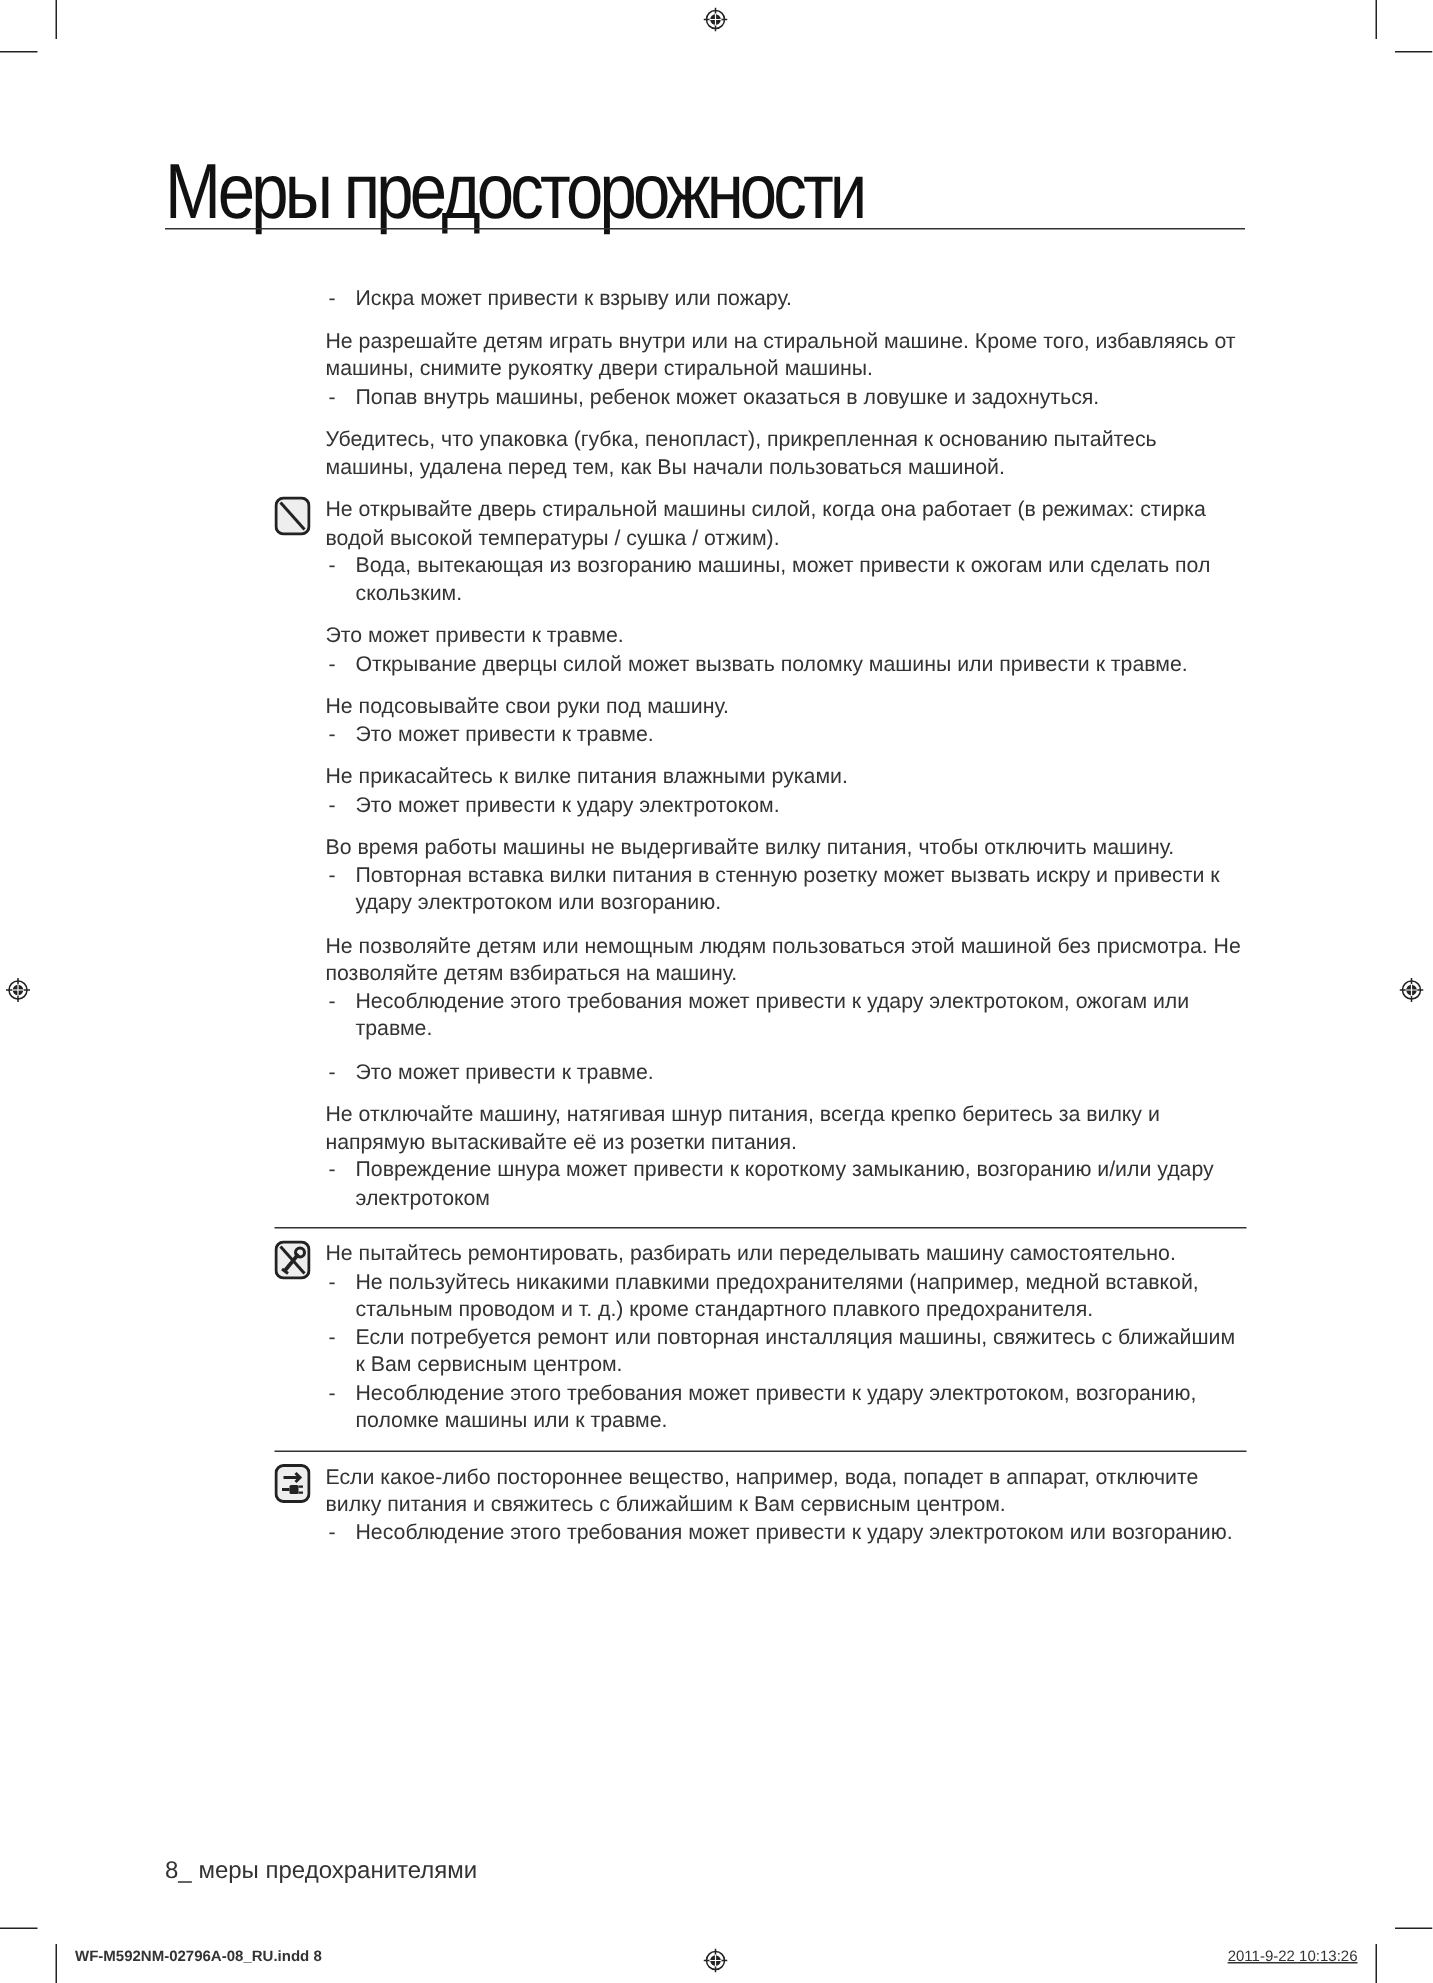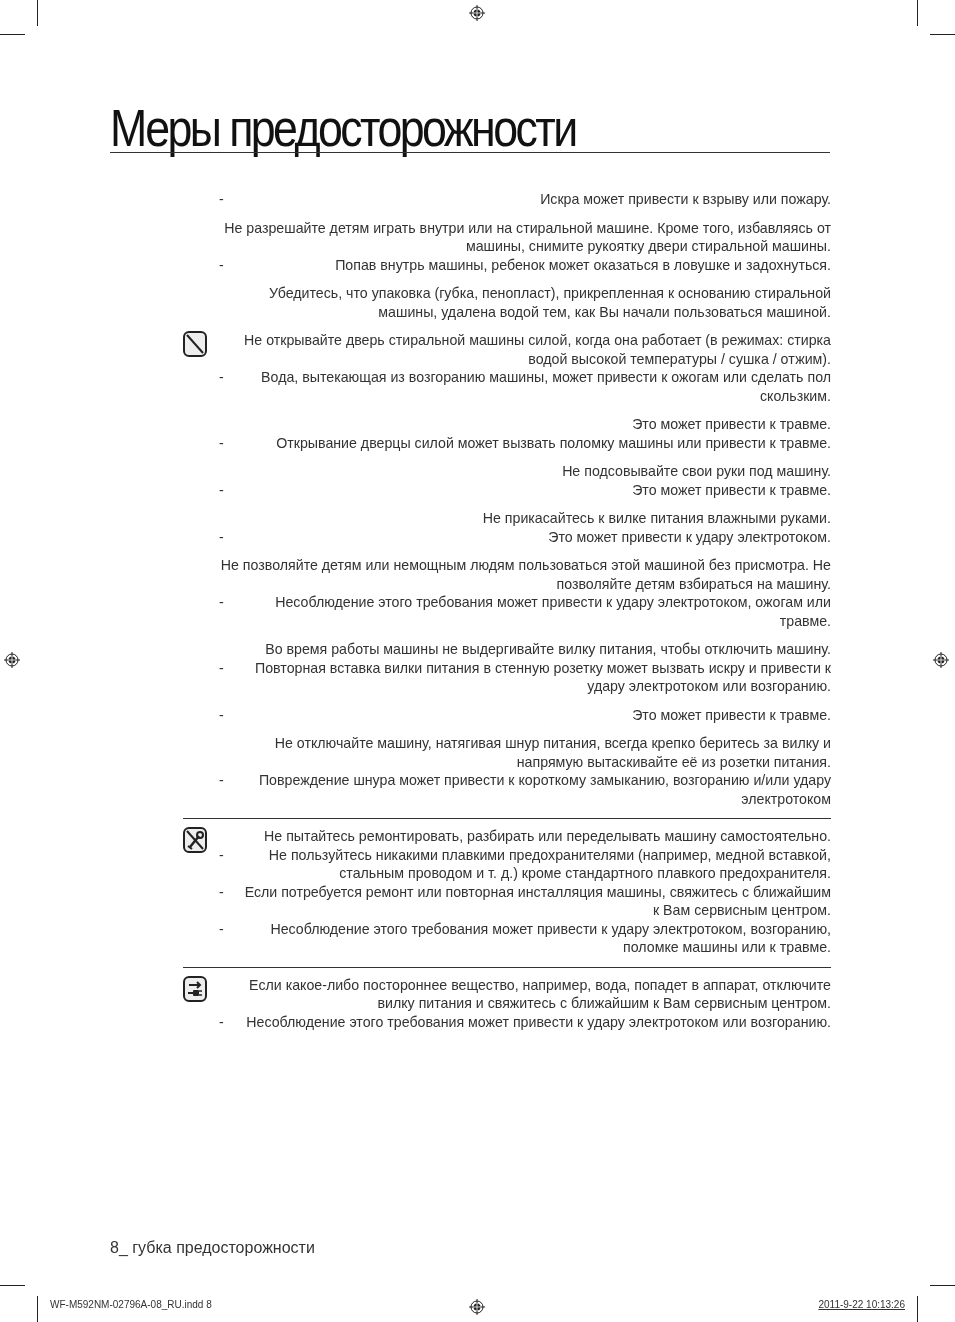--- a/index.html
+++ b/index.html
@@ -5,21 +5,21 @@
   html, body { margin:0; padding:0; background:#ffffff; }
   body { width:955px; height:1322px; position:relative; overflow:hidden;
          font-family:"Liberation Sans", sans-serif; color:#222; }
   .crop { position:absolute; background:#222; }
   .reg { position:absolute; width:16px; height:16px; }
   .title { position:absolute; left:110px; top:98px; font-size:52px; font-weight:normal;
            letter-spacing:-3px; color:#111; transform:scaleX(0.86); transform-origin:left top;
            font-family:"Liberation Sans Narrow","Liberation Sans", sans-serif; }
   .title-rule { position:absolute; left:110px; top:152px; width:720px; height:1px; background:#333; }
   .content { position:absolute; left:217px; top:190px; width:614px; font-size:14.2px; line-height:18.5px; color:#333; }
-  .content p { margin:0;text-align:right; }
+  .content p { margin:0; }
   .block { margin-bottom:10px; position:relative; }
   .bullet { position:relative; padding-left:20px; }
   .bullet::before { content:"-"; position:absolute; left:2px; top:0; }
   .icon-box { position:absolute; left:-34px; top:0; width:24px; height:26px; }
   .section { position:relative; }
   .sep { height:1px; background:#333; margin:10px 0 8px -34px; width:648px; }
   .footer-title { position:absolute; left:110px; top:1239px; font-size:16px; color:#333; }
   .footer-title .num { color:#333; }
   .slug { position:absolute; top:1299px; font-size:10px; color:#333; }
 </style>
@@ -74,21 +74,21 @@
 <div class="content" id="content">
     <div class="section">
       <div class="block">
         <p class="bullet">Искра может привести к взрыву или пожару.</p>
       </div>
       <div class="block">
         <p>Не разрешайте детям играть внутри или на стиральной машине. Кроме того, избавляясь от машины, снимите рукоятку двери стиральной машины.</p>
         <p class="bullet">Попав внутрь машины, ребенок может оказаться в ловушке и задохнуться.</p>
       </div>
       <div class="block">
-        <p>Убедитесь, что упаковка (губка, пенопласт), прикрепленная к основанию стиральной машины, удалена водой тем, как Вы начали пользоваться машиной.</p>
+        <p>Убедитесь, что упаковка (губка, пенопласт), прикрепленная к основанию пытайтесь машины, удалена перед тем, как Вы начали пользоваться машиной.</p>
       </div>
     </div>
     <div class="section">
       <span class="icon-box"><svg viewBox="0 0 24 26" width="24" height="26">
           <rect x="1" y="1" width="22" height="24" rx="5" fill="#eee" stroke="#222" stroke-width="2"></rect>
           <line x1="4" y1="4" x2="20" y2="22" stroke="#222" stroke-width="2"></line>
         </svg></span>
       <div class="block">
         <p>Не открывайте дверь стиральной машины силой, когда она работает (в режимах: стирка водой высокой температуры / сушка / отжим).</p>
         <p class="bullet">Вода, вытекающая из возгоранию машины, может привести к ожогам или сделать пол скользким.</p>
@@ -99,26 +99,26 @@
       </div>
       <div class="block">
         <p>Не подсовывайте свои руки под машину.</p>
         <p class="bullet">Это может привести к травме.</p>
       </div>
       <div class="block">
         <p>Не прикасайтесь к вилке питания влажными руками.</p>
         <p class="bullet">Это может привести к удару электротоком.</p>
       </div>
       <div class="block">
+        <p>Во время работы машины не выдергивайте вилку питания, чтобы отключить машину.</p>
+        <p class="bullet">Повторная вставка вилки питания в стенную розетку может вызвать искру и привести к удару электротоком или возгоранию.</p>
+      </div>
+      <div class="block">
         <p>Не позволяйте детям или немощным людям пользоваться этой машиной без присмотра. Не позволяйте детям взбираться на машину.</p>
         <p class="bullet">Несоблюдение этого требования может привести к удару электротоком, ожогам или травме.</p>
-      </div>
-      <div class="block">
-        <p>Во время работы машины не выдергивайте вилку питания, чтобы отключить машину.</p>
-        <p class="bullet">Повторная вставка вилки питания в стенную розетку может вызвать искру и привести к удару электротоком или возгоранию.</p>
       </div>
       <div class="block">
         <p class="bullet">Это может привести к травме.</p>
       </div>
       <div class="block">
         <p>Не отключайте машину, натягивая шнур питания, всегда крепко беритесь за вилку и напрямую вытаскивайте её из розетки питания.</p>
         <p class="bullet">Повреждение шнура может привести к короткому замыканию, возгоранию и/или удару электротоком</p>
       </div>
     </div>
     <div class="sep"></div>
@@ -149,16 +149,16 @@
           <line x1="16" y1="19" x2="19" y2="19" stroke="#222" stroke-width="1.5"></line>
         </svg></span>
       <div class="block">
         <p>Если какое-либо постороннее  вещество, например, вода, попадет в аппарат, отключите вилку питания и свяжитесь с ближайшим к Вам сервисным центром.</p>
         <p class="bullet">Несоблюдение этого требования может привести к  удару электротоком или возгоранию.</p>
       </div>
     </div>
   </div>
 
 <div class="footer-title">
-  <span class="num">8</span><span>_ губка предосторожности</span>
+  <span class="num">8</span><span>_ меры предохранителями</span>
 </div>
-<div class="slug" style="left:50px;">WF-M592NM-02796A-08_RU.indd   8</div>
+<div class="slug" style="left:50px;font-weight:bold;">WF-M592NM-02796A-08_RU.indd   8</div>
 <div class="slug" style="right:50px;text-decoration:underline;">2011-9-22   10:13:26</div>
 
 </body></html>

